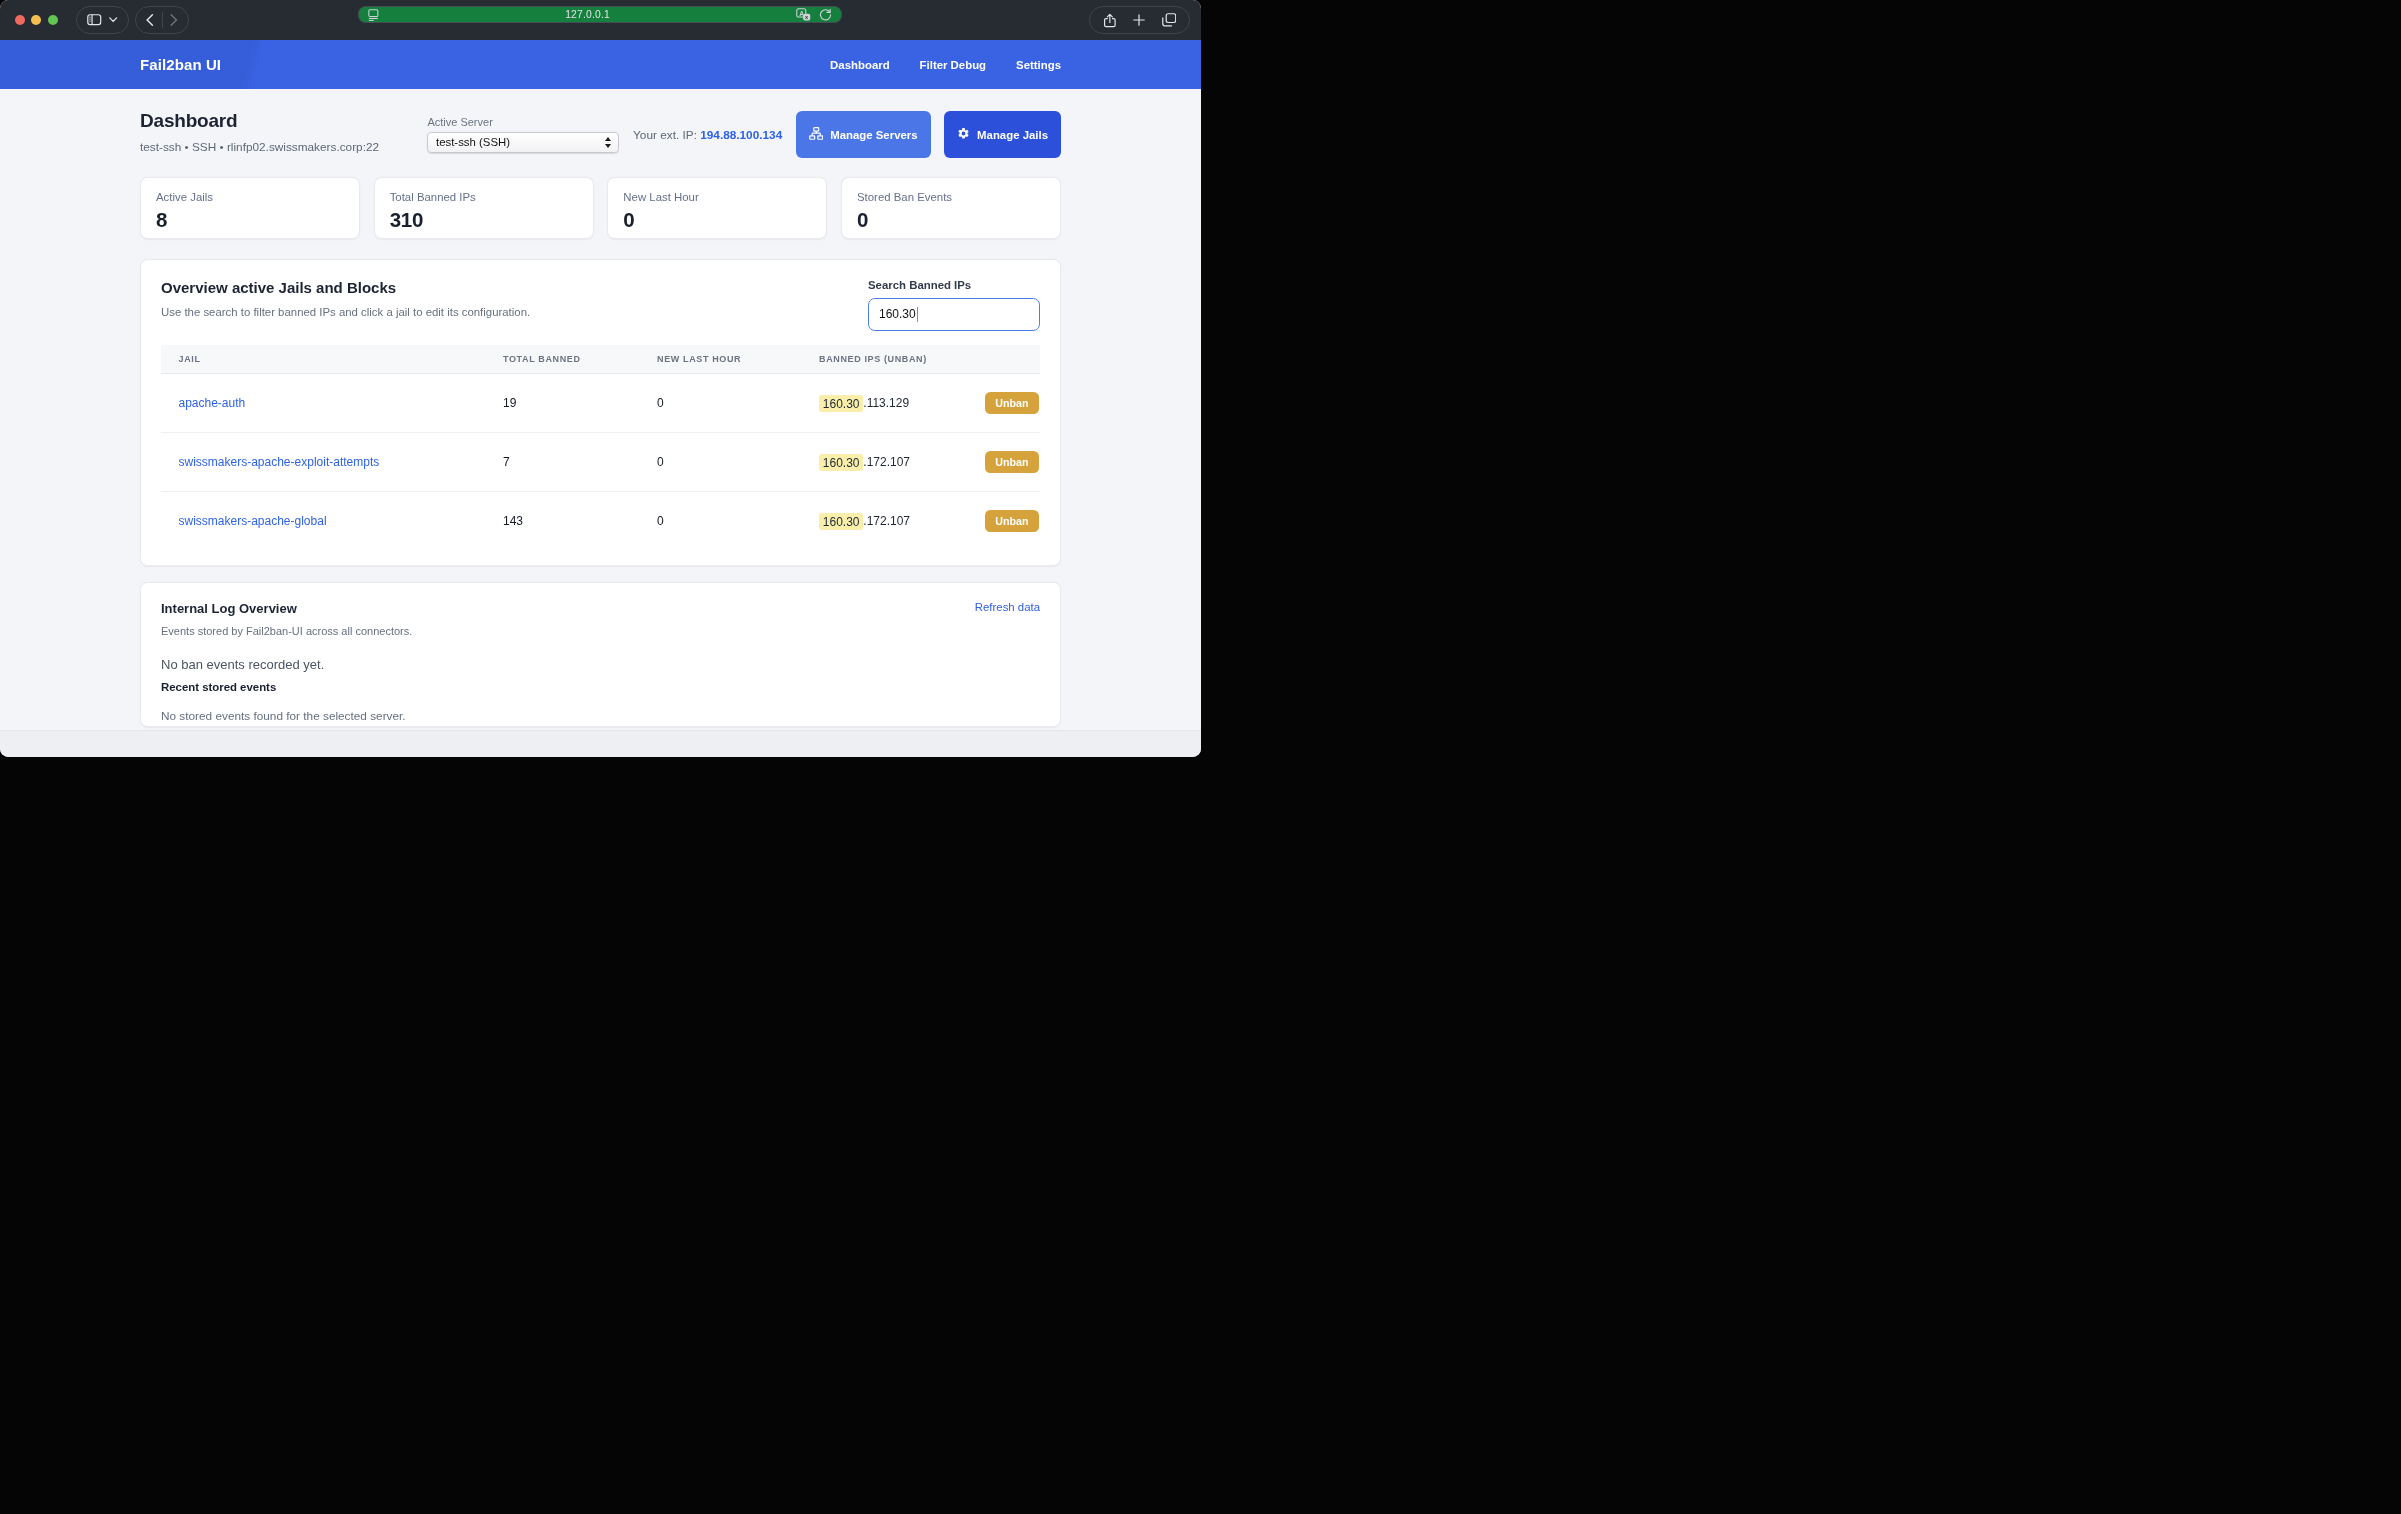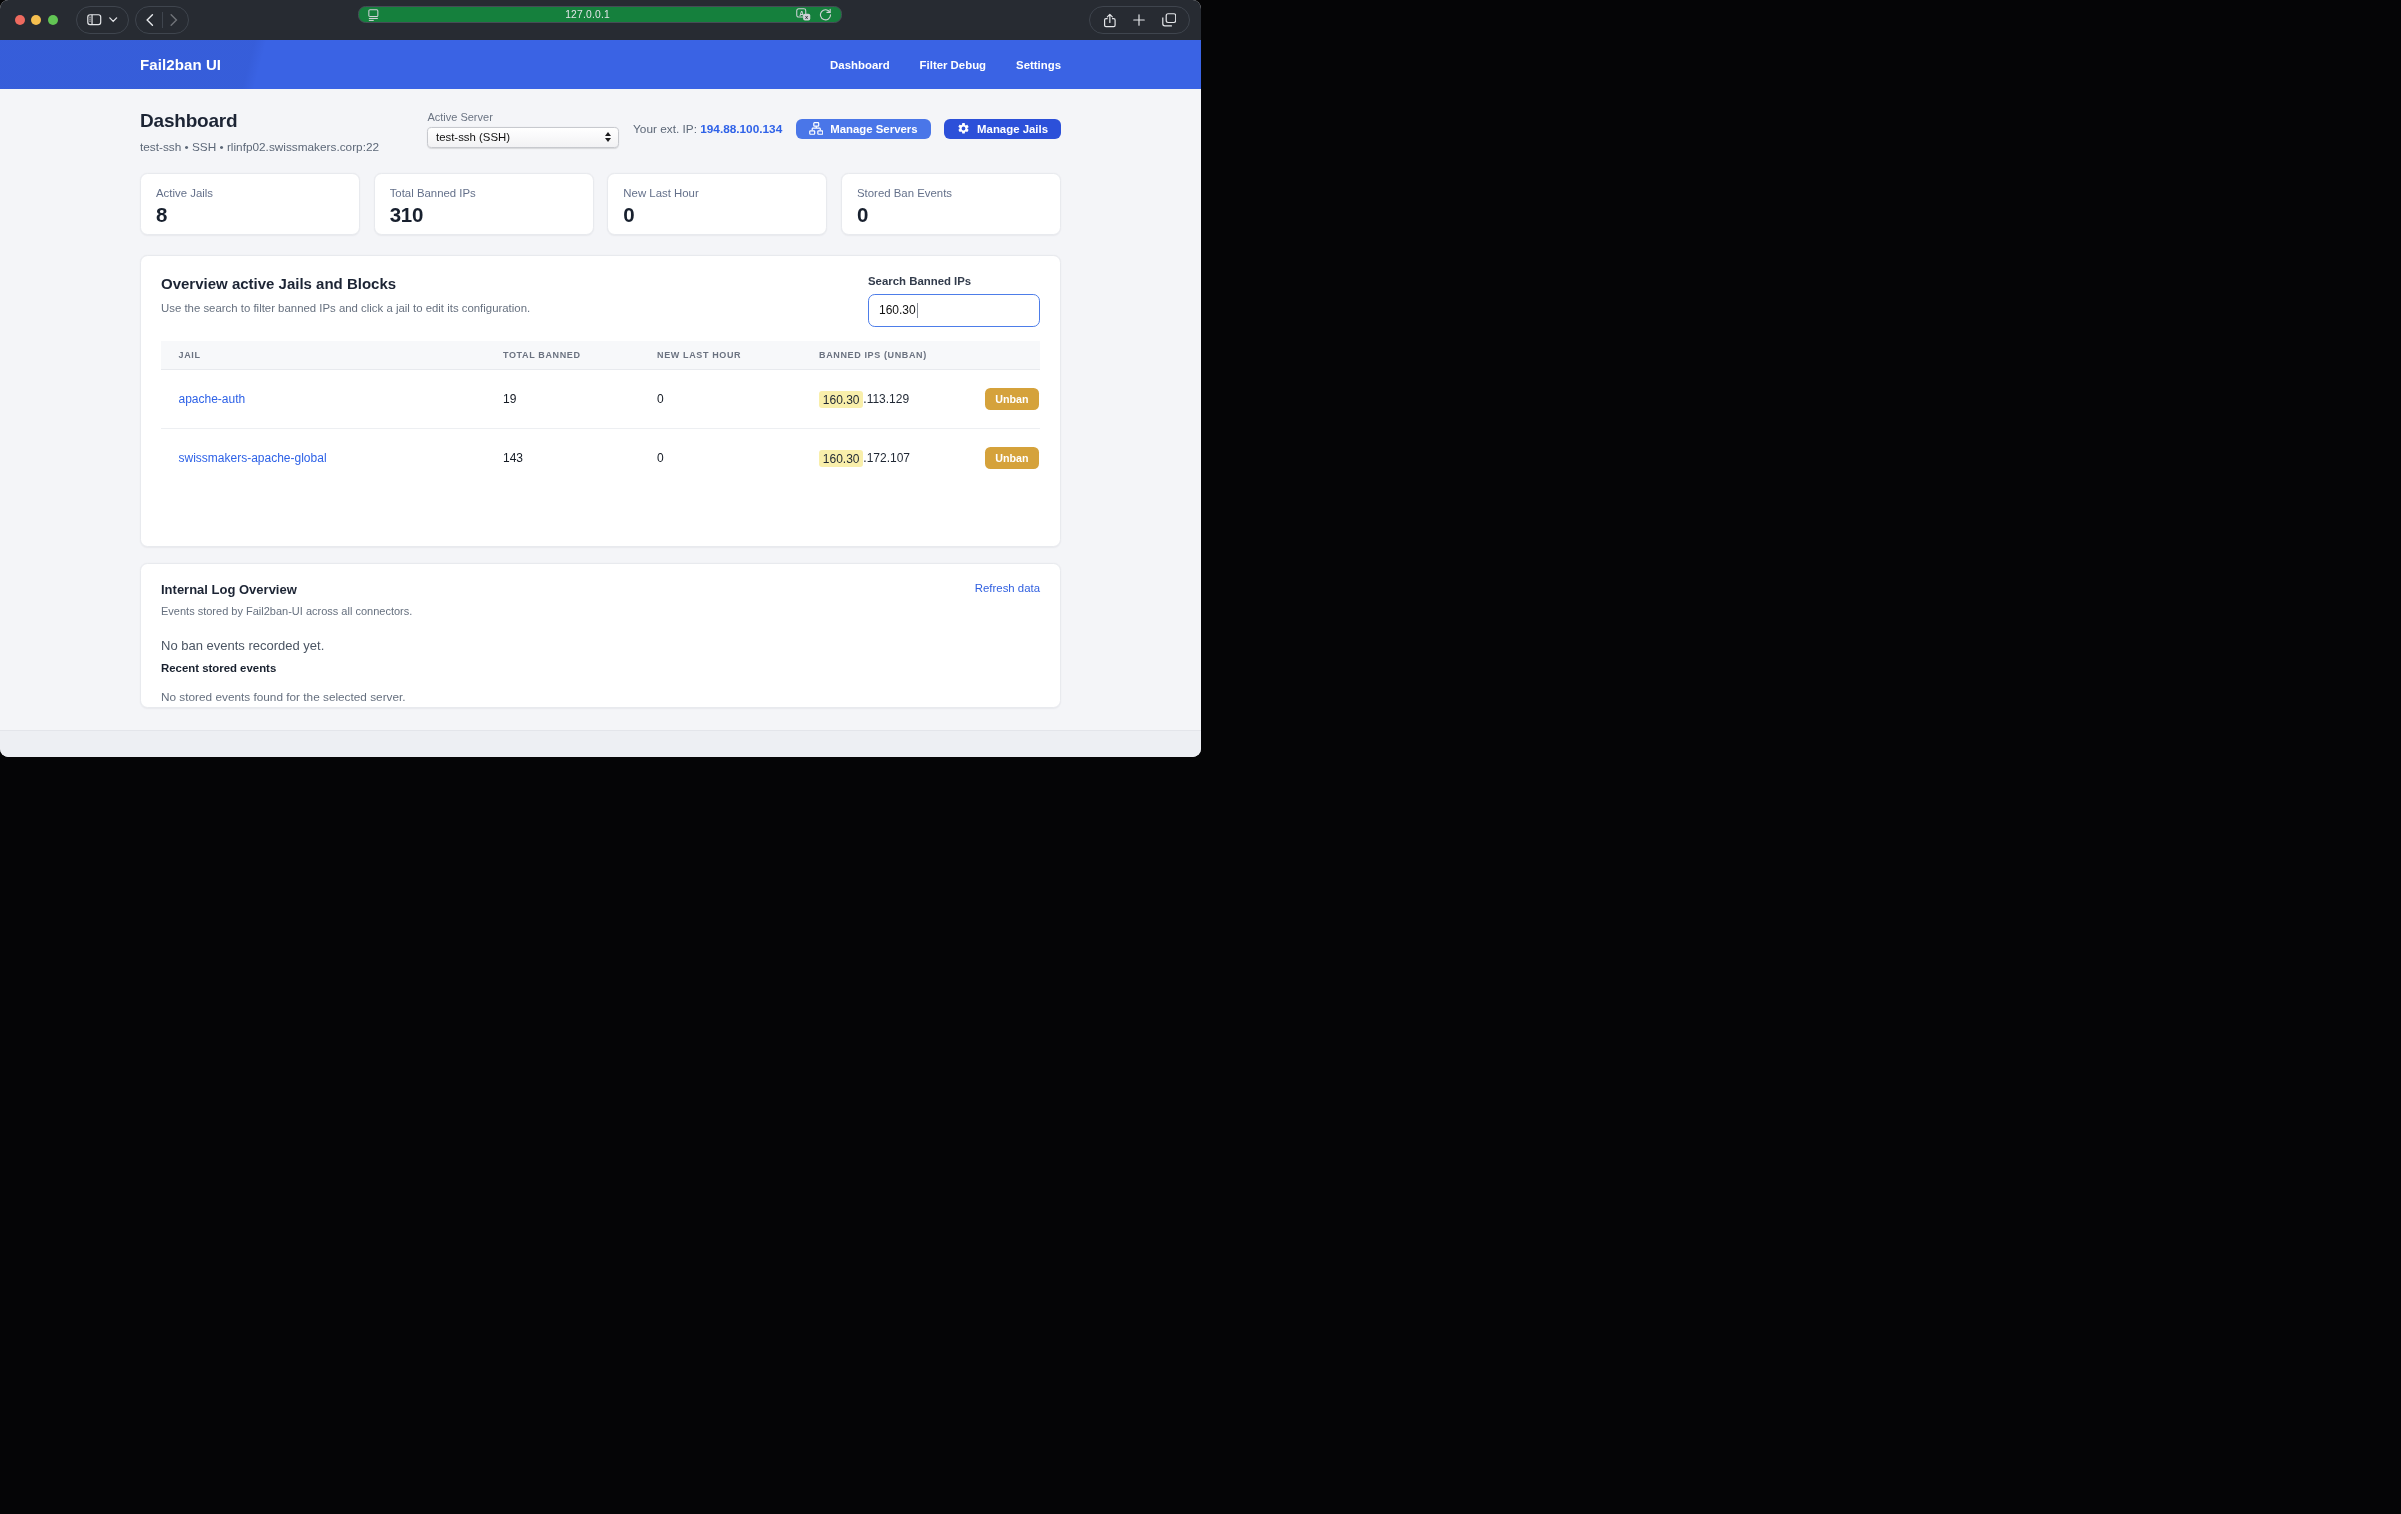--- a/index.html
+++ b/index.html
@@ -39,21 +39,21 @@
 
   .head-controls { display:flex; align-items:center; gap:13.7px; padding-top:1.5px; }
   .select-block .select-label { font-size:11px; color:#6b7483; margin-bottom:3.8px; }
   .mac-select { width:192px; height:21px; border:0.8px solid #c7c9ce; border-radius:4.6px; background:linear-gradient(#ffffff,#f2f2f4); box-shadow:0 0.4px 1.1px rgba(0,0,0,.12); display:flex; align-items:center; padding:0 6px 0 7.6px; cursor:default; }
   .mac-select .sel-text { flex:1; font-size:11.4px; color:#111; }
   .stepper { display:flex; flex-direction:column; gap:2.3px; align-items:center; padding-right:1.5px; }
   .stepper .up { width:0; height:0; border-left:3.4px solid transparent; border-right:3.4px solid transparent; border-bottom:4.6px solid #1c1c1e; }
   .stepper .down { width:0; height:0; border-left:3.4px solid transparent; border-right:3.4px solid transparent; border-top:4.6px solid #1c1c1e; }
   .extip { font-size:11.8px; color:#5d6878; white-space:nowrap; }
   .extip .ip { color:#2f62e8; font-weight:600; }
-  .btn { display:flex; align-items:center; gap:6.8px; height:20px; padding:0 13px; border:none; border-radius:6px; color:#fff; font-size:11.4px; font-weight:600; font-family:inherit; cursor:pointer; }
+  .btn { display:flex; align-items:center; gap:6.8px; height:47px; padding:0 13px; border:none; border-radius:6px; color:#fff; font-size:11.4px; font-weight:600; font-family:inherit; cursor:pointer; }
   .btn-servers { background:#4a76e8; }
   .btn-jails { background:#2c50d9; }
 
   .stats { display:grid; grid-template-columns:repeat(4,1fr); gap:13.7px; margin-top:19px; }
   .card { background:#fff; border:0.8px solid #e8eaee; border-radius:7.6px; box-shadow:0 0.8px 1.5px rgba(16,24,40,.05); }
   .stat-card { padding:13px 15px; height:62px; }
   .stat-label { font-size:11.4px; color:#64708a; }
   .stat-value { margin-top:4.6px; font-size:20.5px; font-weight:700; color:#18202e; letter-spacing:-0.2px; }
 
   .overview-card { margin-top:20px; padding:19px 20px 15px; min-height:292px; }
@@ -288,20 +288,31 @@
               <td class="c-total">19</td>
               <td class="c-new">0</td>
               <td class="c-ips">
                 <div class="ip-cell">
                   <span><span class="ip-chip">160.30</span><span class="ip-rest">.113.129</span></span>
                   <button class="unban-btn">Unban</button>
                 </div>
               </td>
             </tr>
             <tr>
+              <td class="c-jail"><a href="#" class="jail-link">swissmakers-apache-exploit-attempts</a></td>
+              <td class="c-total">7</td>
+              <td class="c-new">0</td>
+              <td class="c-ips">
+                <div class="ip-cell">
+                  <span><span class="ip-chip">160.30</span><span class="ip-rest">.172.107</span></span>
+                  <button class="unban-btn">Unban</button>
+                </div>
+              </td>
+            </tr>
+            <tr>
               <td class="c-jail"><a href="#" class="jail-link">swissmakers-apache-global</a></td>
               <td class="c-total">143</td>
               <td class="c-new">0</td>
               <td class="c-ips">
                 <div class="ip-cell">
                   <span><span class="ip-chip">160.30</span><span class="ip-rest">.172.107</span></span>
                   <button class="unban-btn">Unban</button>
                 </div>
               </td>
             </tr>

